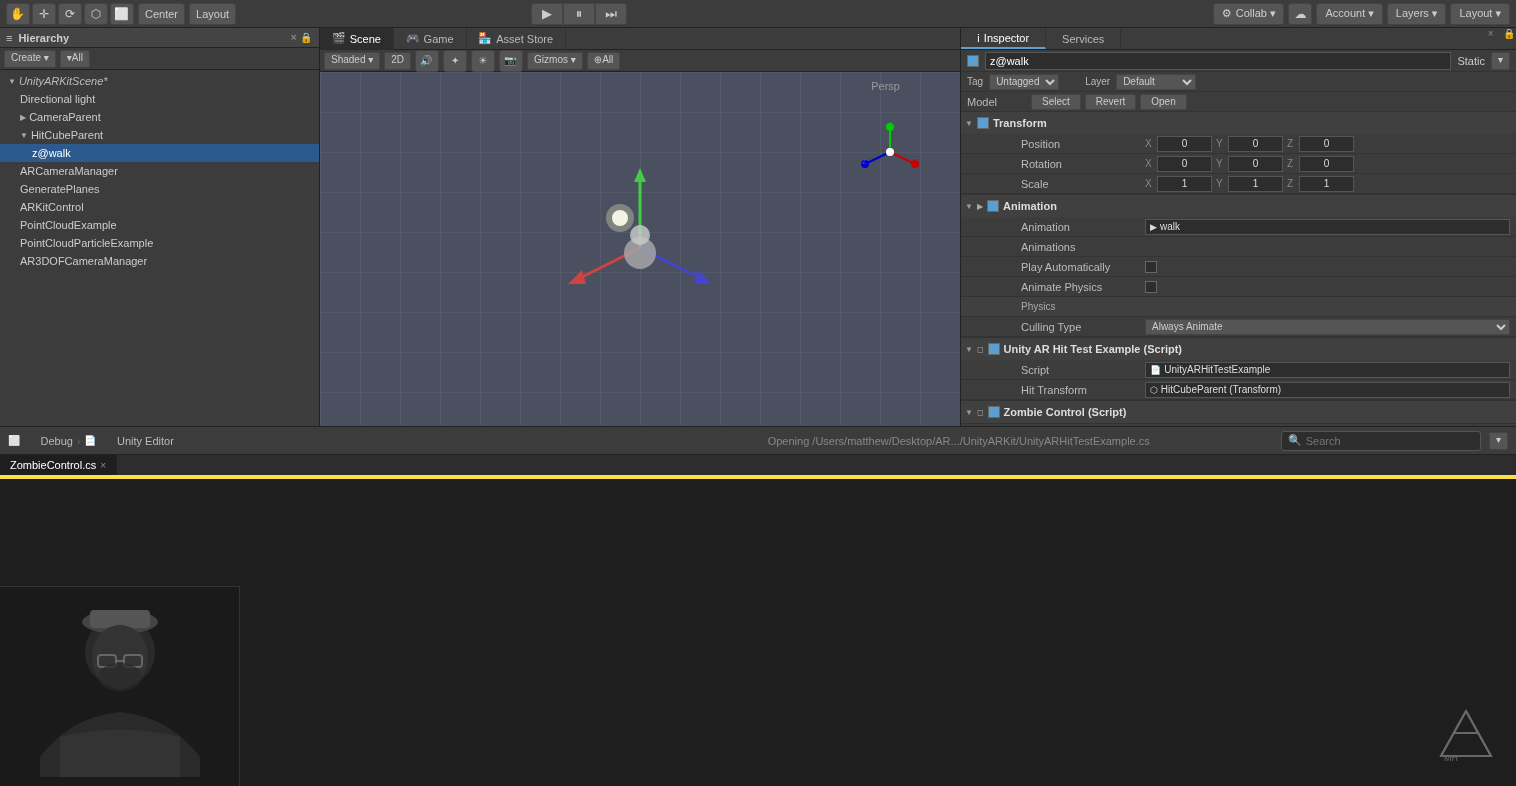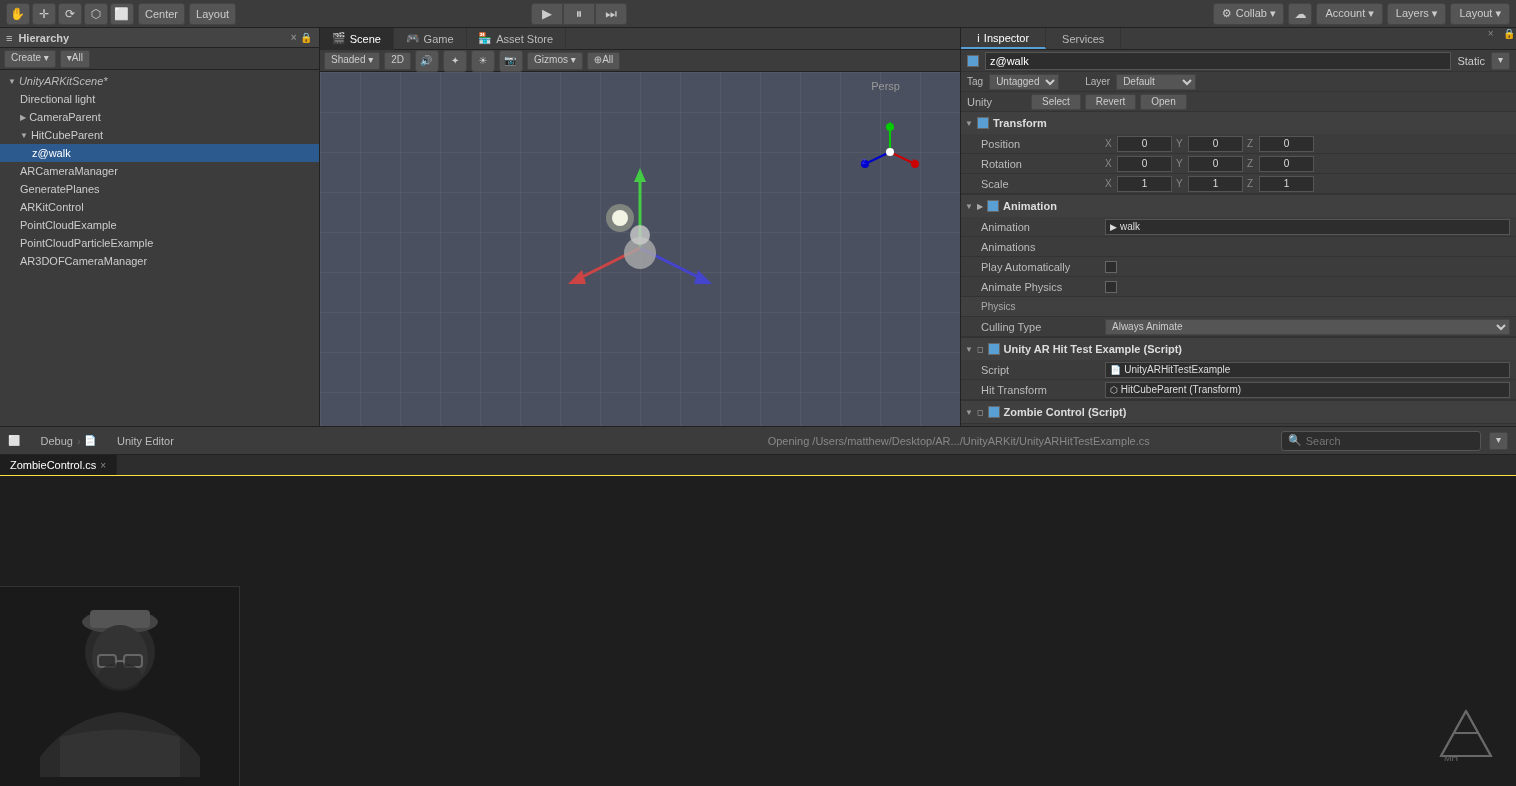--- a/index.html
+++ b/index.html
@@ -350,20 +350,21 @@
       height: 20px;
       padding: 0 6px 0 20px;
       gap: 4px;
       border-bottom: 1px solid #333;
     }
     .component-label {
       color: #bbb;
       font-size: 11px;
       width: 120px;
       flex-shrink: 0;
+      margin-left: 40px;
     }
     .component-value {
       display: flex;
       align-items: center;
       gap: 4px;
       flex: 1;
     }
     .xyz-field {
       display: flex;
       align-items: center;
@@ -462,21 +463,21 @@
       background: none;
       border: none;
       color: #bbb;
       font-size: 11px;
       outline: none;
       flex: 1;
     }
     .tab-bar {
       display: flex;
       background: #2d2d2d;
-      border-bottom: 1px solid #fde047;
+      border-bottom: 4px solid #fde047;
     }
     .code-tab {
       display: flex;
       align-items: center;
       padding: 4px 10px;
       background: #3c3c3c;
       border-right: 1px solid #222;
       font-size: 11px;
       color: #ccc;
       cursor: pointer;
@@ -723,21 +724,21 @@
         <select class="tag-select">
           <option>Untagged</option>
         </select>
         <span style="margin-left:20px;">Layer</span>
         <select class="tag-select" style="width:80px;">
           <option>Default</option>
         </select>
       </div>
 
       <div class="model-row">
-        <span style="width:60px;color:#bbb;">Unity</span>
+        <span style="width:60px;color:#bbb;">Model</span>
         <div class="model-btn">Select</div>
         <div class="model-btn">Revert</div>
         <div class="model-btn">Open</div>
       </div>
 
       <div class="component-section">
         <div class="component-header">
           <span class="expand-arrow">▼</span>
           <div class="checkbox checked"></div>
           <span class="component-title">Transform</span>

